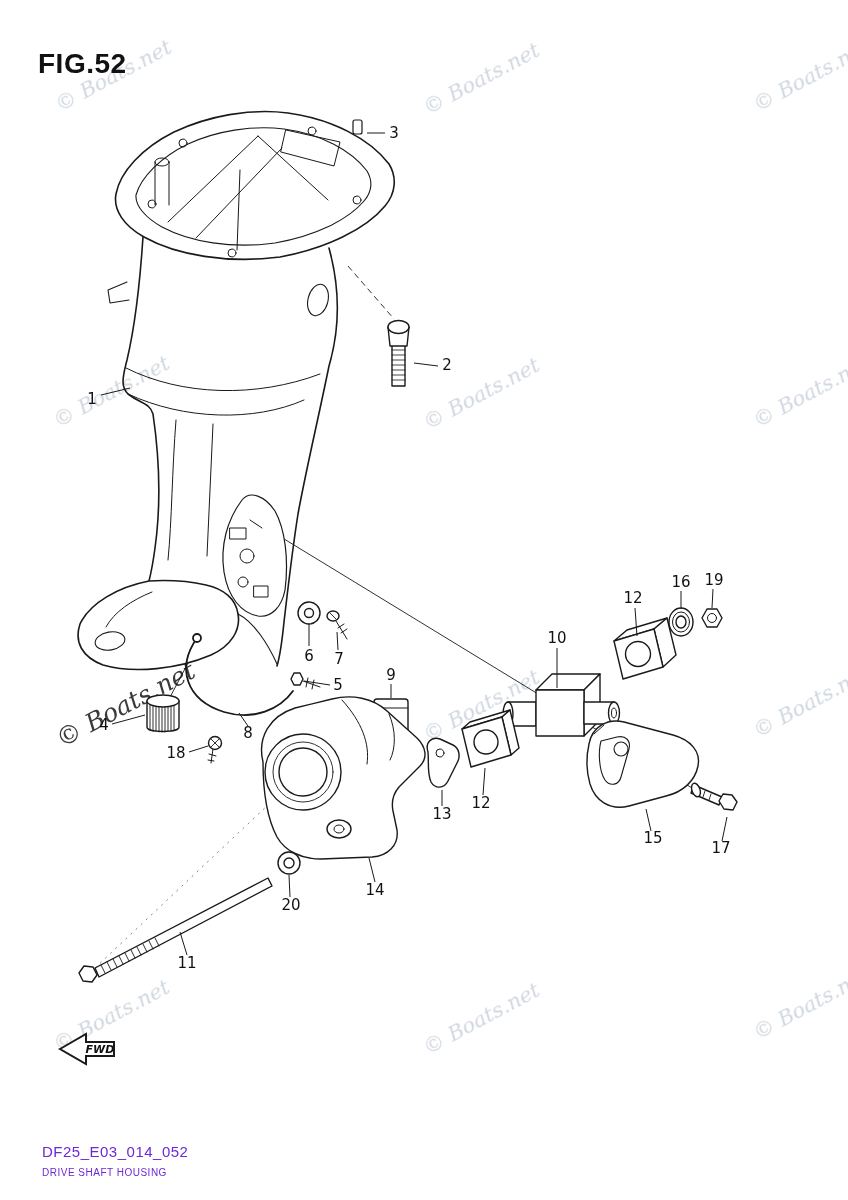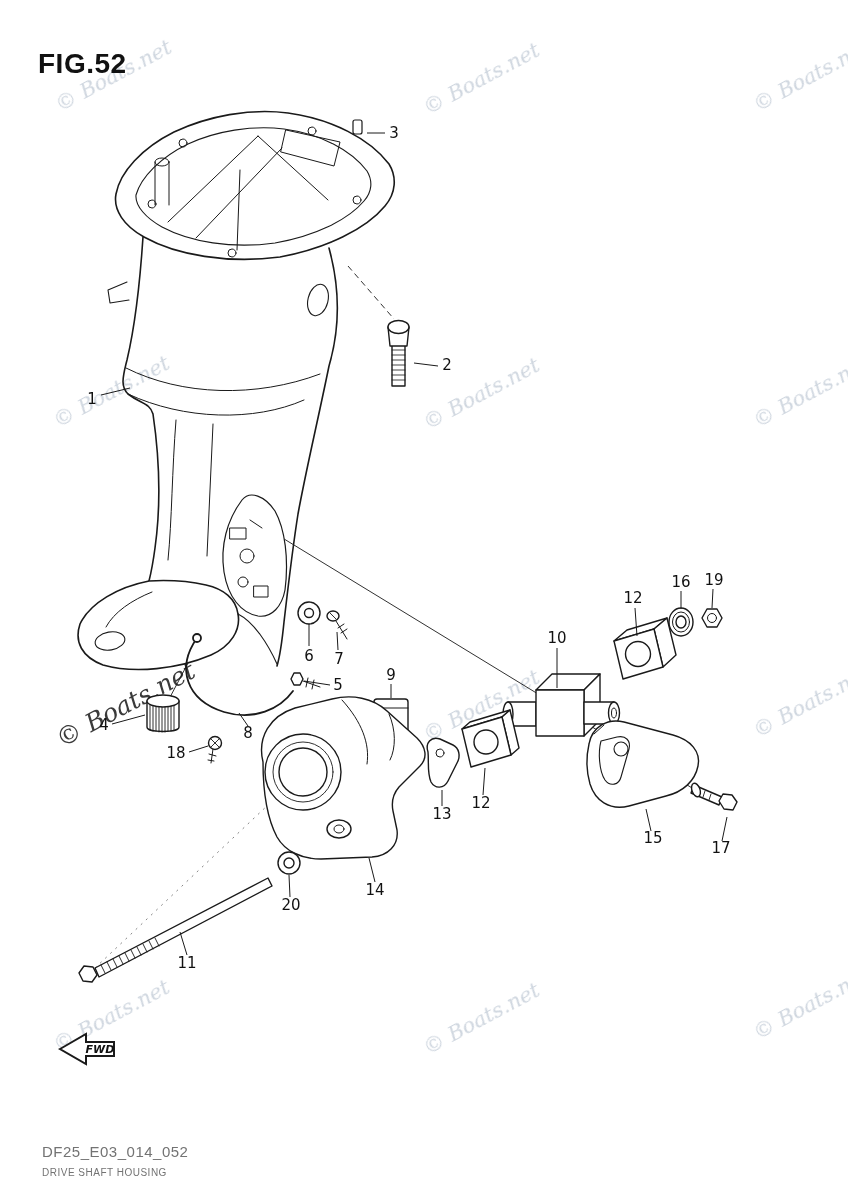--- a/index.html
+++ b/index.html
@@ -9,21 +9,21 @@
     background:#ffffff;
     overflow:hidden;
     font-family:"Liberation Sans", sans-serif;
   }
   .fig-title{
     position:absolute;left:38px;top:48px;
     font-size:28px;font-weight:bold;color:#111;
     letter-spacing:0.5px;
   }
   .footer{
-    position:absolute;left:42px;bottom:22px;color:#737373;
+    position:absolute;left:42px;bottom:22px;color:#6d28d9;
   }
   .footer .code{font-size:15px;margin-bottom:7px;letter-spacing:0.5px;}
   .footer .name{font-size:10px;letter-spacing:0.5px;}
   svg{position:absolute;left:0;top:0;}
   text.callout{
     font-family:"DejaVu Sans", sans-serif;
     font-size:15px;fill:#111;
   }
   text.watermark{
     font-family:"DejaVu Serif", serif;

